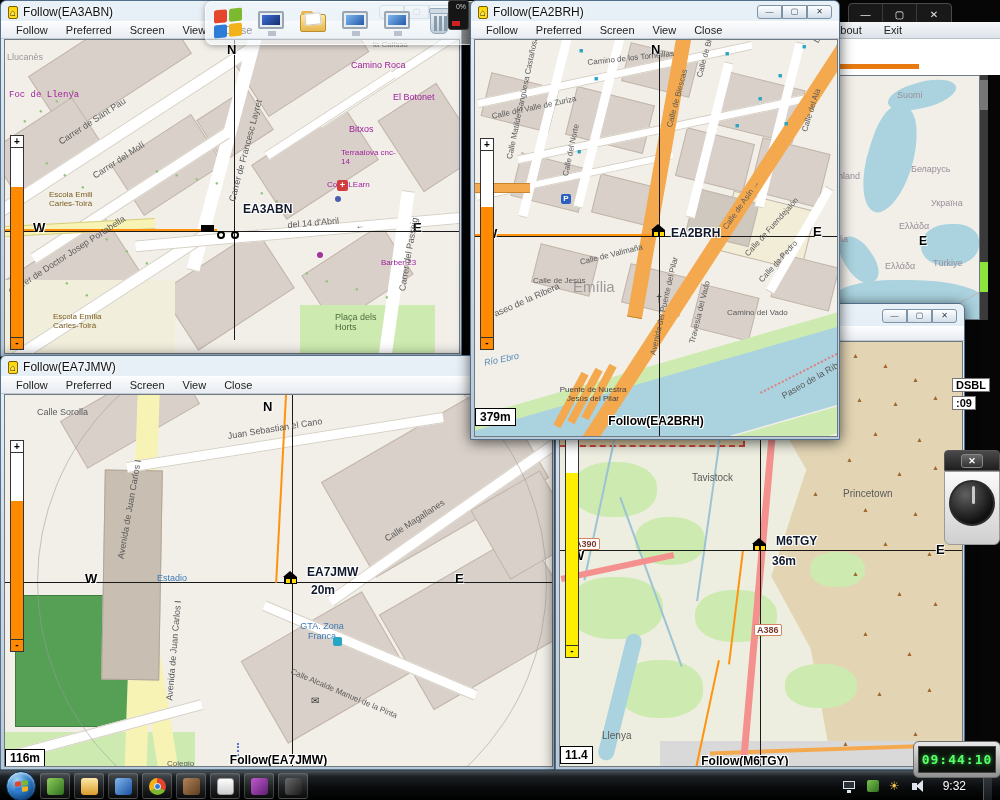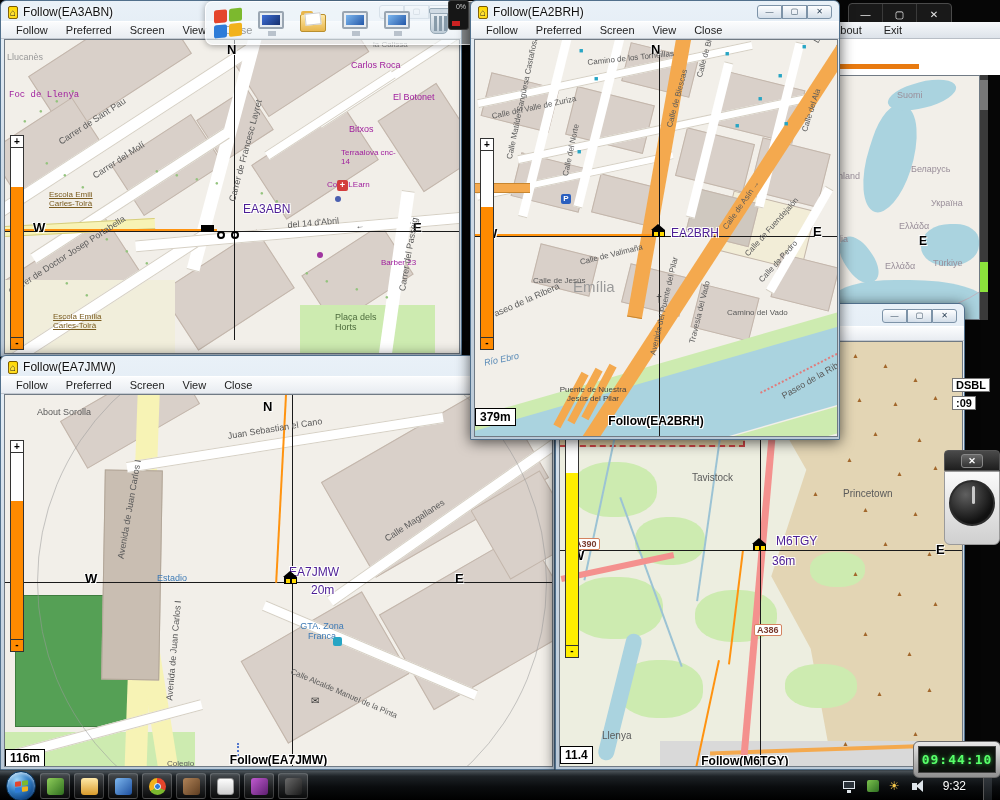--- a/index.html
+++ b/index.html
@@ -28,23 +28,23 @@
   .bldg{position:absolute;background:#d9d0c9;border:1px solid #c3b6ab;}
   .road{position:absolute;background:#fff;border-top:1px solid #d6d0c4;border-bottom:1px solid #d6d0c4;}
   .road-orange{background:#f4a94e;border-color:#c8862f;}
   .road-yellow{background:#f7f3b5;border-color:#d6cd7e;}
   .road-red{background:#f4918e;border-color:#d96a66;}
   .green{position:absolute;background:#cdebb0;}
   .water{position:absolute;background:#aad3df;}
   .maplabel{position:absolute;font-size:9px;color:#5a5a5a;white-space:nowrap;transform-origin:0 0;line-height:1.15;}
   .shoplabel{color:#a0219e;}
   .bluelabel{color:#3d7ab5;}
-  .brownlabel{color:#7a5b1e;text-decoration:underline;}
+  .brownlabel{color:#7a5b1e;}
   .wrap{white-space:normal;}
-  .callsign{position:absolute;font-weight:normal;font-size:12px;color:#4c1d95;white-space:nowrap;
+  .callsign{position:absolute;font-weight:bold;font-size:12px;color:#0f172a;white-space:nowrap;
        text-shadow:1px 1px 0 #fff,-1px -1px 0 #fff,1px -1px 0 #fff,-1px 1px 0 #fff;}
   .compass{position:absolute;font-weight:bold;font-size:13px;color:#000;
        text-shadow:1px 1px 0 #fff,-1px -1px 0 #fff;}
   .xh{position:absolute;background:#1a1a1a;}
   .track{position:absolute;background:#ff9310;transform-origin:0 0;}
   .scalebox{position:absolute;background:#fff;border:1px solid #000;font-weight:bold;font-size:12px;
        padding:1px 4px;color:#000;z-index:5;}
   .statuslabel{position:absolute;font-weight:bold;font-size:12px;color:#000;white-space:nowrap;
        text-shadow:1px 1px 0 #fff,-1px -1px 0 #fff,1px -1px 0 #fff,-1px 1px 0 #fff;z-index:5;}
   .zoombar{position:absolute;width:14px;border:1px solid #333;background:#fff;display:flex;
@@ -218,26 +218,26 @@
     <div class="xh" style="left:287px;top:0;width:1px;height:373px;"></div>
     <div class="track" style="left:280px;top:0;width:2px;height:188px;transform:rotate(3deg);"></div>
     <div style="position:absolute;left:232px;top:348px;width:0;height:25px;border-left:2px dotted #5577cc;"></div>
     <div class="house" style="left:278px;top:176px;">
       <span class="roof"></span>
         <span class="hbody">
           <i class="hwin"></i>
           <i class="hwin"></i>
         </span>
     </div>
-    <span class="callsign" style="left:284px;top:170px;">EA7JMW</span>
+    <span class="callsign" style="left:302px;top:170px;">EA7JMW</span>
     <span class="callsign" style="left:306px;top:188px;">20m</span>
     <span class="compass" style="left:258px;top:4px;">N</span>
     <span class="compass" style="left:80px;top:176px;">W</span>
     <span class="compass" style="left:450px;top:176px;">E</span>
-    <span class="maplabel" style="left:32px;top:12px;">About Sorolla</span>
+    <span class="maplabel" style="left:32px;top:12px;">Calle Sorolla</span>
     <span class="maplabel" style="left:222px;top:36px;transform:rotate(-9deg);">Juan Sebastian el Cano</span>
     <span class="maplabel" style="left:128px;top:64px;transform:rotate(-80deg) translateX(-100%);">Avenida de Juan Carlos I</span>
     <span class="maplabel" style="left:168px;top:205px;transform:rotate(-85deg) translateX(-100%);">Avenida de Juan Carlos I</span>
     <span class="maplabel bluelabel" style="left:152px;top:178px;">Estadio</span>
     <span class="maplabel" style="left:378px;top:140px;transform:rotate(-33deg);">Calle Magallanes</span>
     <span class="maplabel bluelabel wrap" style="left:288px;top:226px;width:58px;text-align:center;">GTA. Zona Franca</span>
     <span class="maplabel" style="left:288px;top:272px;font-size:8px;transform:rotate(23deg);">Calle Alcalde Manuel de la Pinta</span>
     <span class="maplabel" style="left:162px;top:364px;font-size:8px;">Colegio</span>
     <span class="poi" style="left:328px;top:242px;width:9px;height:9px;background:#27a5c4;"></span>
     <span class="maplabel" style="left:306px;top:300px;font-size:10px;color:#333;">✉</span>
@@ -433,21 +433,21 @@
       <i style="display:inline-block;width:8px;height:8px;border:2px solid #000;border-radius:50%;margin-left:2px;"></i>
     </div>
     <span class="callsign" style="left:238px;top:162px;">EA3ABN</span>
     <span class="compass" style="left:222px;top:2px;">N</span>
     <span class="compass" style="left:28px;top:180px;">W</span>
     <span class="compass" style="left:408px;top:180px;">E</span>
     <span class="maplabel" style="left:2px;top:12px;color:#999;">Llucanès</span>
     <span class="maplabel shoplabel" style="left:4px;top:50px;font-family:Liberation Mono, monospace;">Foc de Llenya</span>
     <span class="maplabel" style="left:52px;top:98px;transform:rotate(-33deg);">Carrer de Sant Pau</span>
     <span class="maplabel" style="left:222px;top:160px;transform:rotate(-75deg);">Carrer de Francesc Layret</span>
-    <span class="maplabel shoplabel" style="left:346px;top:20px;">Carlos Roca</span>
+    <span class="maplabel shoplabel" style="left:346px;top:20px;">Camino Roca</span>
     <span class="maplabel shoplabel" style="left:388px;top:52px;">El Botonet</span>
     <span class="maplabel" style="left:368px;top:0;color:#888;font-size:8px;">la Calissa</span>
     <span class="maplabel shoplabel" style="left:344px;top:84px;">Bitxos</span>
     <span class="maplabel shoplabel wrap" style="left:336px;top:108px;width:58px;font-size:8px;">Terraalova cnc-14</span>
     <span class="maplabel shoplabel" style="left:322px;top:140px;font-size:8px;">Code LEarn</span>
     <span class="maplabel" style="left:86px;top:132px;transform:rotate(-33deg);">Carrer del Molí</span>
     <span class="maplabel brownlabel wrap" style="left:44px;top:150px;width:62px;font-size:8px;">Escola Emili Carles-Tolrà</span>
     <span class="maplabel" style="left:2px;top:248px;transform:rotate(-33deg);">Carrer de Doctor Josep Portabella</span>
     <span class="maplabel" style="left:282px;top:180px;transform:rotate(-5deg);">del 14 d'Abril</span>
     <span class="maplabel" style="left:350px;top:181px;transform:rotate(-5deg);">←</span>

